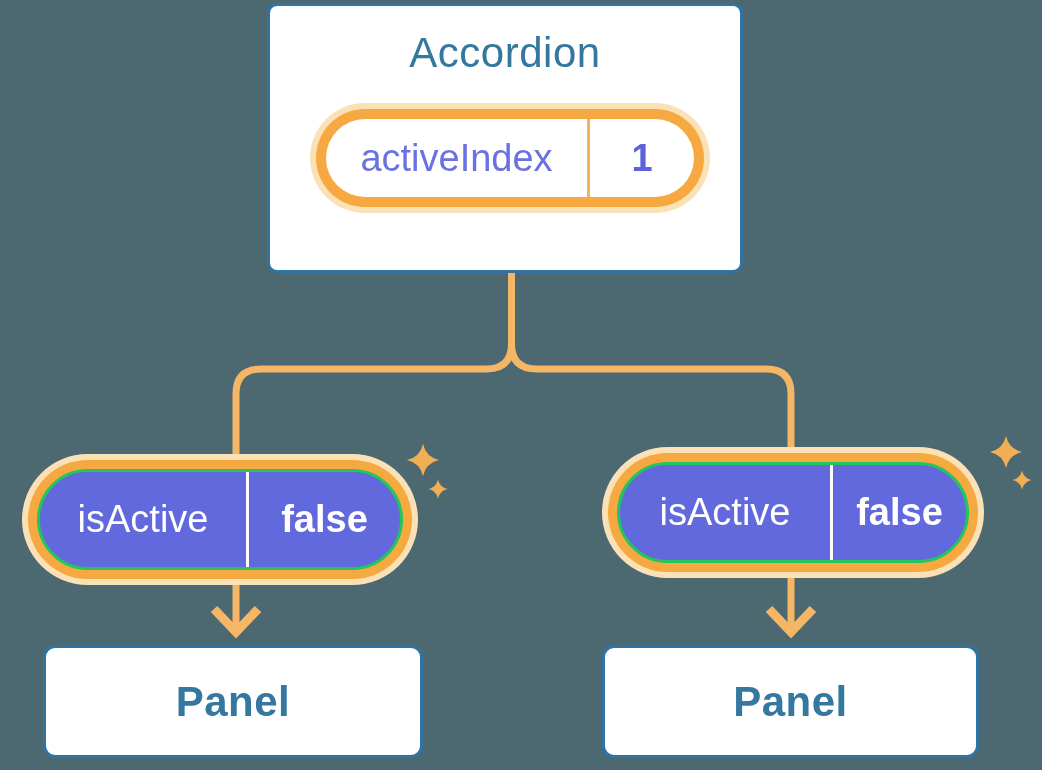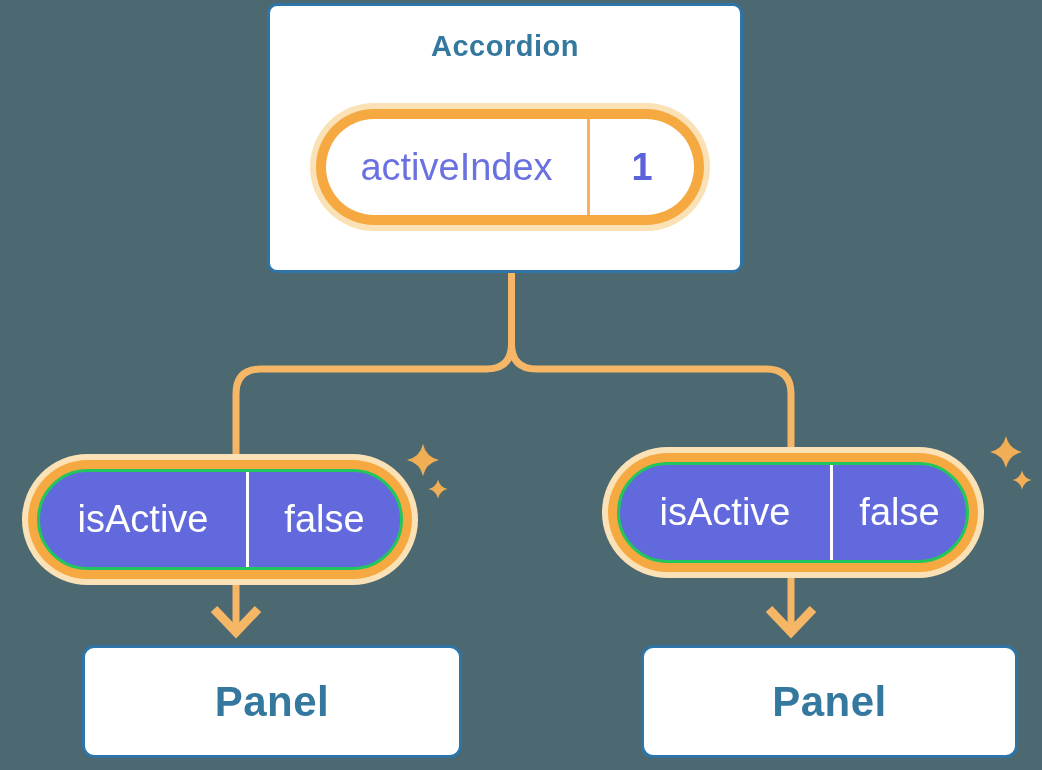--- a/index.html
+++ b/index.html
@@ -30,25 +30,25 @@
   .component-card {
     position:absolute; background:#ffffff;
     border:3px solid var(--card-border);
     z-index:2;
   }
   .accordion-card {
     left:267px; top:3px; width:476px; height:270px; border-radius:10px;
     display:flex; flex-direction:column; align-items:center;
   }
   .card-title {
-    margin-top:26px; font-size:29px; font-weight:700;
+    margin-top:26px; font-size:42px; font-weight:400;
     color:var(--card-title); letter-spacing:0.5px; line-height:1;
   }
   .state-pill {
-    position:absolute; left:326px; top:119px; width:368px; height:96px;
+    position:absolute; left:326px; top:119px; width:368px; height:78px;
     background:#ffffff; border-radius:999px; z-index:3;
     box-shadow: 0 0 0 10px var(--orange-ring), 0 0 0 16px var(--orange-glow);
     display:flex; align-items:stretch; overflow:hidden;
   }
   .state-pill .name-cell {
     flex:1; display:flex; align-items:center; justify-content:center;
     font-size:38px; color:var(--purple-text);
   }
   .state-pill .divider { width:3px; background:var(--orange-divider); }
   .state-pill .value-cell {
@@ -65,27 +65,27 @@
   }
   .prop-pill.left  { left:37px;  top:469px; width:366px; }
   .prop-pill.right { left:617px; top:462px; width:352px; }
   .prop-pill .name-cell {
     display:flex; align-items:center; justify-content:center;
   }
   .prop-pill.left  .name-cell { width:206px; }
   .prop-pill.right .name-cell { width:210px; }
   .prop-pill .divider { width:3px; background:#ffffff; }
   .prop-pill .value-cell {
-    flex:1; display:flex; align-items:center; justify-content:center; font-weight:400;
+    flex:1; display:flex; align-items:center; justify-content:center; font-weight:700;
   }
 
   .panel-card {
     border-radius:12px;
     display:flex; align-items:center; justify-content:center;
-    font-size:42px; font-weight:600; color:var(--card-title); letter-spacing:0.5px;margin-left:39px;
+    font-size:42px; font-weight:600; color:var(--card-title); letter-spacing:0.5px;
   }
   .panel-card.left  { left:43px;  top:645px; width:380px; height:113px; }
   .panel-card.right { left:602px; top:645px; width:377px; height:113px; }
 </style>
 </head>
 <body>
 
 <div class="stage">
 
   <svg class="wires" viewBox="0 0 1042 770" xmlns="http://www.w3.org/2000/svg">

